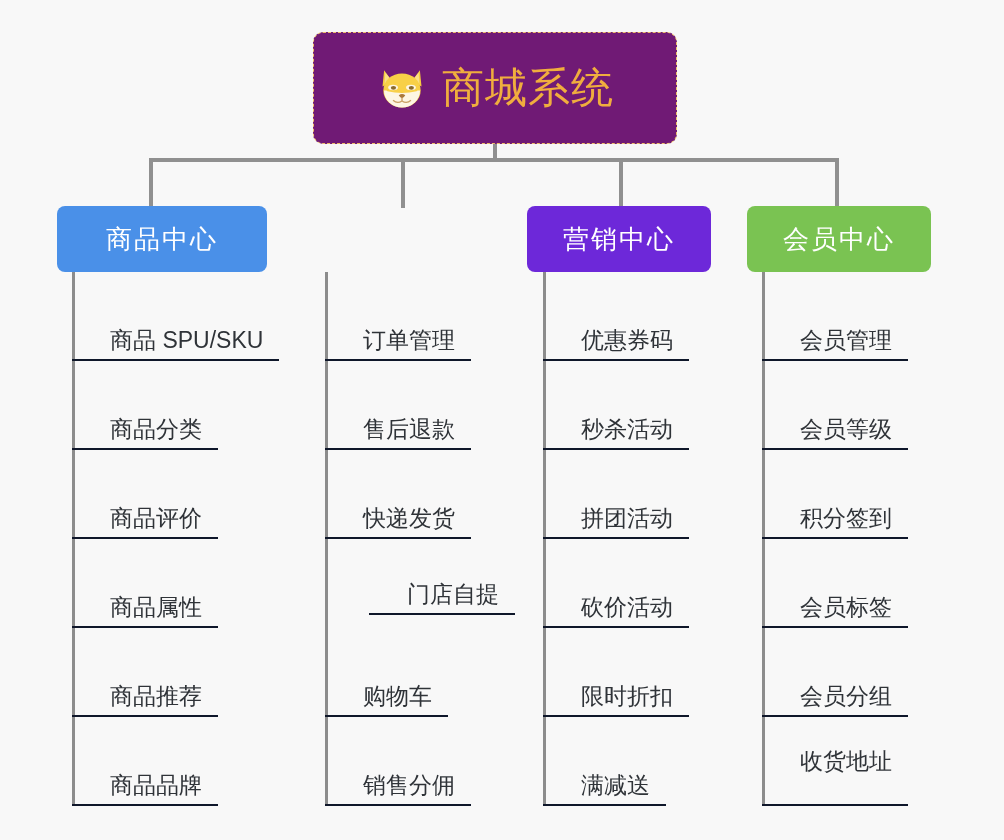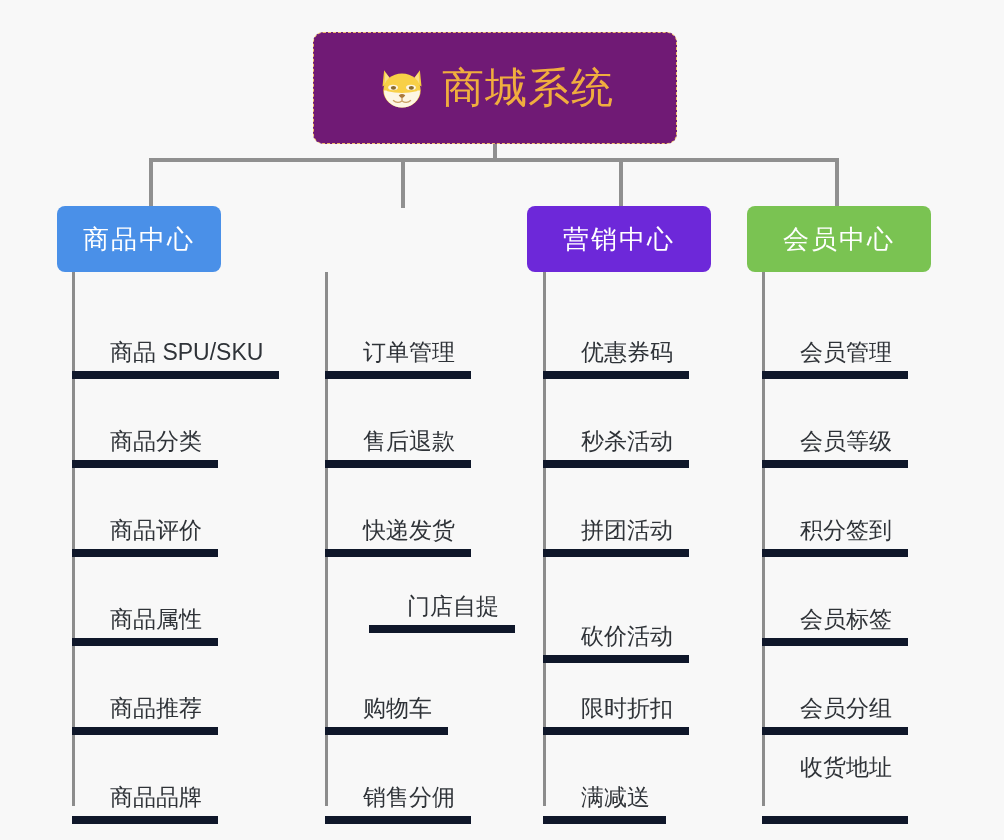--- a/index.html
+++ b/index.html
@@ -82,25 +82,25 @@
   .leaf-spine {
     position: absolute;
     left: 0;
     top: 0;
     width: 3px;
     background: #8c8c8c;
   }
   .leaf-item {
     position: absolute;
     left: 0;
-    height: 107px;
+    height: 89px;
     display: flex;
     align-items: flex-end;
     box-sizing: border-box;
-    border-bottom: 8px solid #0f172a;
+    border-bottom: 2px solid #0f172a;
     padding: 8px 0 6px 0;
   }
   .leaf-label {
     display: block;
     font-size: 23px;
     line-height: 1.1;
     color: #2f3338;
     white-space: nowrap;
     padding-left: 38px;
     padding-right: 16px;
@@ -132,21 +132,21 @@
     <span class="root-title" style="color: rgb(240, 173, 62);">商城系统</span>
   </div>
 
   <div class="conn conn-v" style="left: 493px; top: 144px; height: 18px; background: rgb(144, 144, 144);"></div>
   <div class="conn conn-h" style="left: 149px; top: 158px; width: 690px; background: rgb(144, 144, 144);"></div>
   <div class="conn conn-v" style="left: 149px; top: 158px; height: 50px; background: rgb(144, 144, 144);"></div>
   <div class="conn conn-v" style="left: 401px; top: 158px; height: 50px; background: rgb(144, 144, 144);"></div>
   <div class="conn conn-v" style="left: 619px; top: 158px; height: 50px; background: rgb(144, 144, 144);"></div>
   <div class="conn conn-v" style="left: 835px; top: 158px; height: 50px; background: rgb(144, 144, 144);"></div>
 
-  <div class="cat-box" style="left: 57px; width: 164px; background: rgb(74, 144, 232);">
+  <div class="cat-box" style="left: 57px; width: 210px; background: rgb(74, 144, 232);">
     <span>商品中心</span>
   </div>
   <div class="cat-box" style="left: 527px; width: 184px; background: #6d28d9;">
     <span>营销中心</span>
   </div>
   <div class="cat-box" style="left: 747px; width: 184px; background: rgb(122, 195, 82);">
     <span>会员中心</span>
   </div>
 
   <div class="leaf-col" style="left:72px;">
@@ -197,21 +197,21 @@
     <div class="leaf-spine" style="height:534px;"></div>
     <div class="leaf-item" style="top:0px;justify-content:flex-end;">
       <span class="leaf-label">优惠券码</span>
     </div>
     <div class="leaf-item" style="top:89px;">
       <span class="leaf-label">秒杀活动</span>
     </div>
     <div class="leaf-item" style="top:178px;font-family:Liberation Serif, serif;">
       <span class="leaf-label">拼团活动</span>
     </div>
-    <div class="leaf-item" style="top:284px;">
+    <div class="leaf-item" style="top:267px;">
       <span class="leaf-label">砍价活动</span>
     </div>
     <div class="leaf-item" style="top:356px;">
       <span class="leaf-label">限时折扣</span>
     </div>
     <div class="leaf-item" style="top:445px;">
       <span class="leaf-label">满减送</span>
     </div>
   </div>
 

